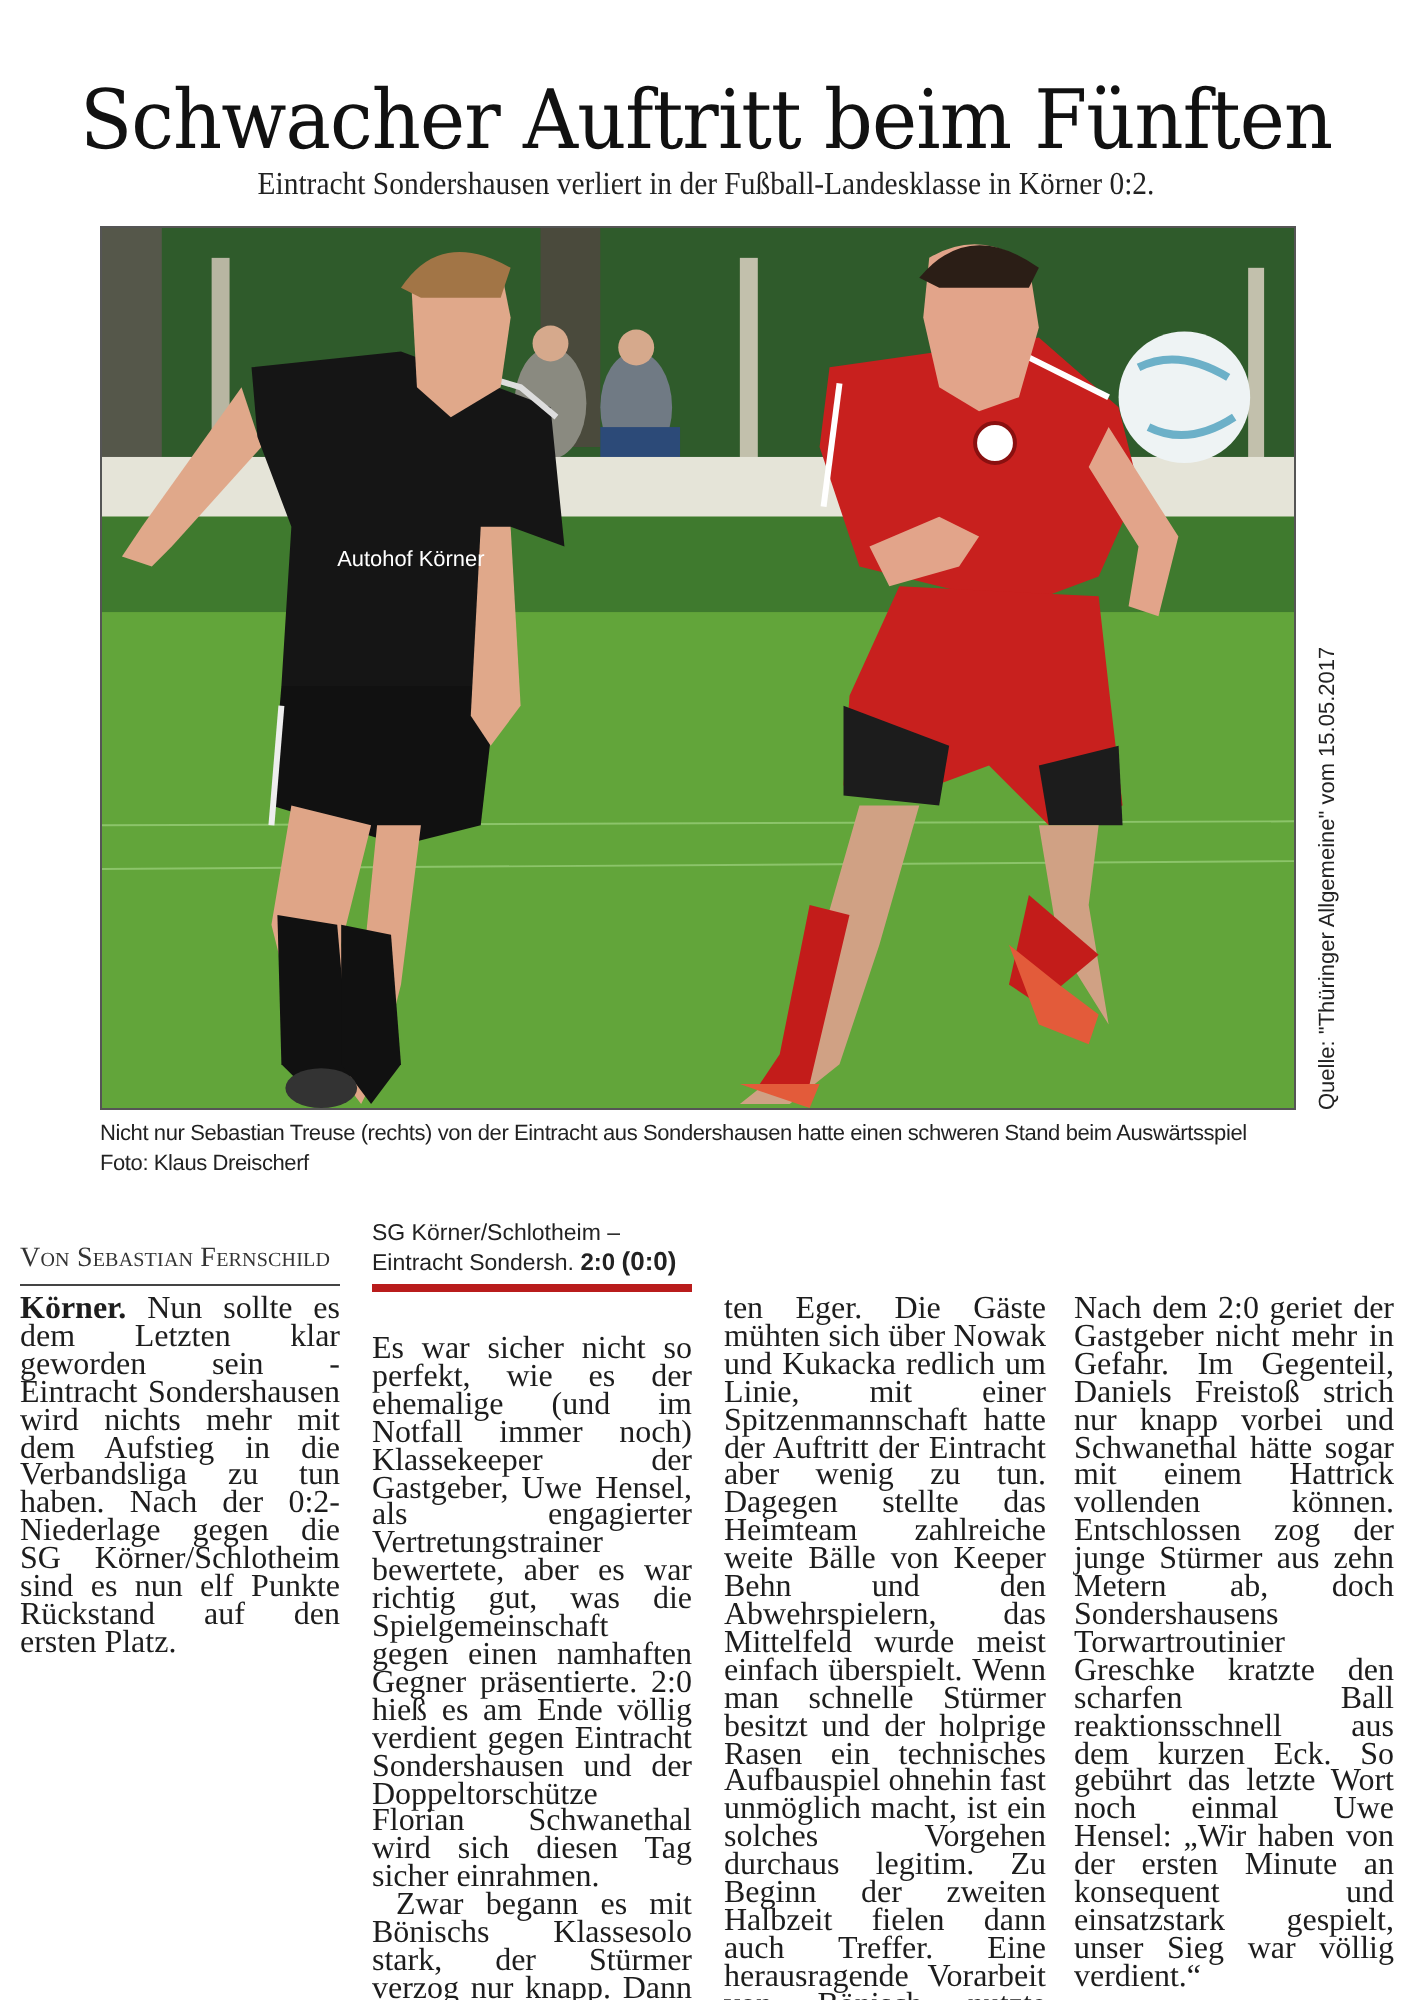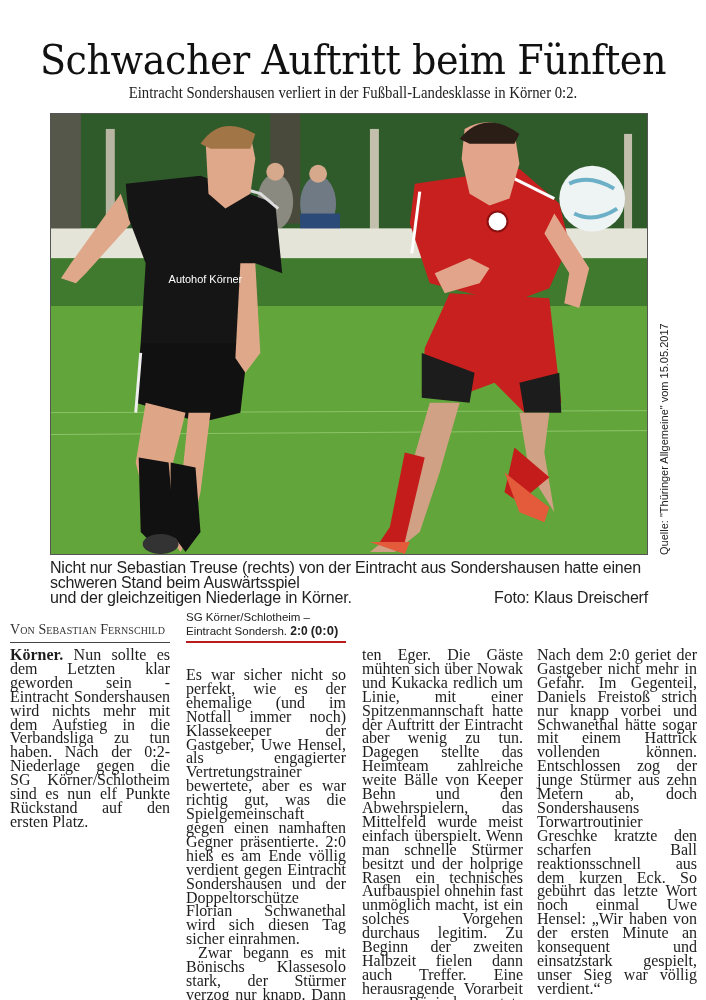--- a/index.html
+++ b/index.html
@@ -28,36 +28,36 @@
   .photo svg { position: absolute; left: 0; top: 0; width: 100%; height: 100%; }
 
   .source-note {
     position: absolute; left: 658px; top: 555px; width: 250px; height: 16px;
     font-family: "Liberation Sans", sans-serif; font-size: 11px; color: #222;
     transform: rotate(-90deg); transform-origin: left top; white-space: nowrap;
   }
 
   .caption {
     position: absolute; left: 50px; top: 560px; width: 598px;
-    font-family: "Liberation Sans", sans-serif; font-size: 16px; line-height: 15px; color: #222;
+    font-family: "Liberation Sans", sans-serif; font-size: 11px; line-height: 15px; color: #222;
     letter-spacing: -0.2px;
   }
   .caption .credit-row { display: flex; justify-content: space-between; }
 
   .byline {
     position: absolute; left: 10px; top: 622px; width: 160px;
     font-family: "Liberation Serif", serif; font-size: 14px; color: #333;
     font-variant: small-caps; letter-spacing: 0.1px;
     border-bottom: 1px solid #444; padding-bottom: 4px;
   }
 
   .scorebox {
     position: absolute; left: 186px; top: 610px; width: 160px;
     font-family: "Liberation Sans", sans-serif; font-size: 11.5px; line-height: 14px; color: #222;
-    border-bottom: 2px solid #b91c1c; padding-bottom: 3px;
+    border-bottom: 4px solid #b91c1c; padding-bottom: 3px;
   }
   .scorebox .score { font-size: 12px; font-weight: bold; }
   .scorebox .half { font-size: 13px; font-weight: bold; }
 
   .col {
     position: absolute; top: 648px;
     font-family: "Liberation Serif", serif; font-size: 16px; line-height: 13.9px; color: #1d1d1d;
     text-align: justify; hyphens: manual;
   }
   .col p { margin: 0; }
@@ -139,21 +139,20 @@
       <path d="M520 70 Q540 60 565 75 M525 100 Q545 110 568 95" stroke="#6cb0c8" stroke-width="4" fill="none"></path>
     </g>
   </svg>
 </div>
 
 <div class="source-note">Quelle: "Thüringer Allgemeine" vom 15.05.2017</div>
 
 <div class="caption">
   <div>Nicht nur Sebastian Treuse (rechts) von der Eintracht aus Sondershausen hatte einen schweren Stand beim Auswärtsspiel</div>
   <div class="credit-row">
-    <span>und der gleichzeitigen Niederlage in Körner.</span>
     <span>Foto: Klaus Dreischerf</span>
   </div>
 </div>
 
 <div class="byline">Von Sebastian Fernschild</div>
 
 <div class="scorebox">
   <div>SG Körner/Schlotheim –</div>
   <div>
     <span>Eintracht Sondersh.</span>

